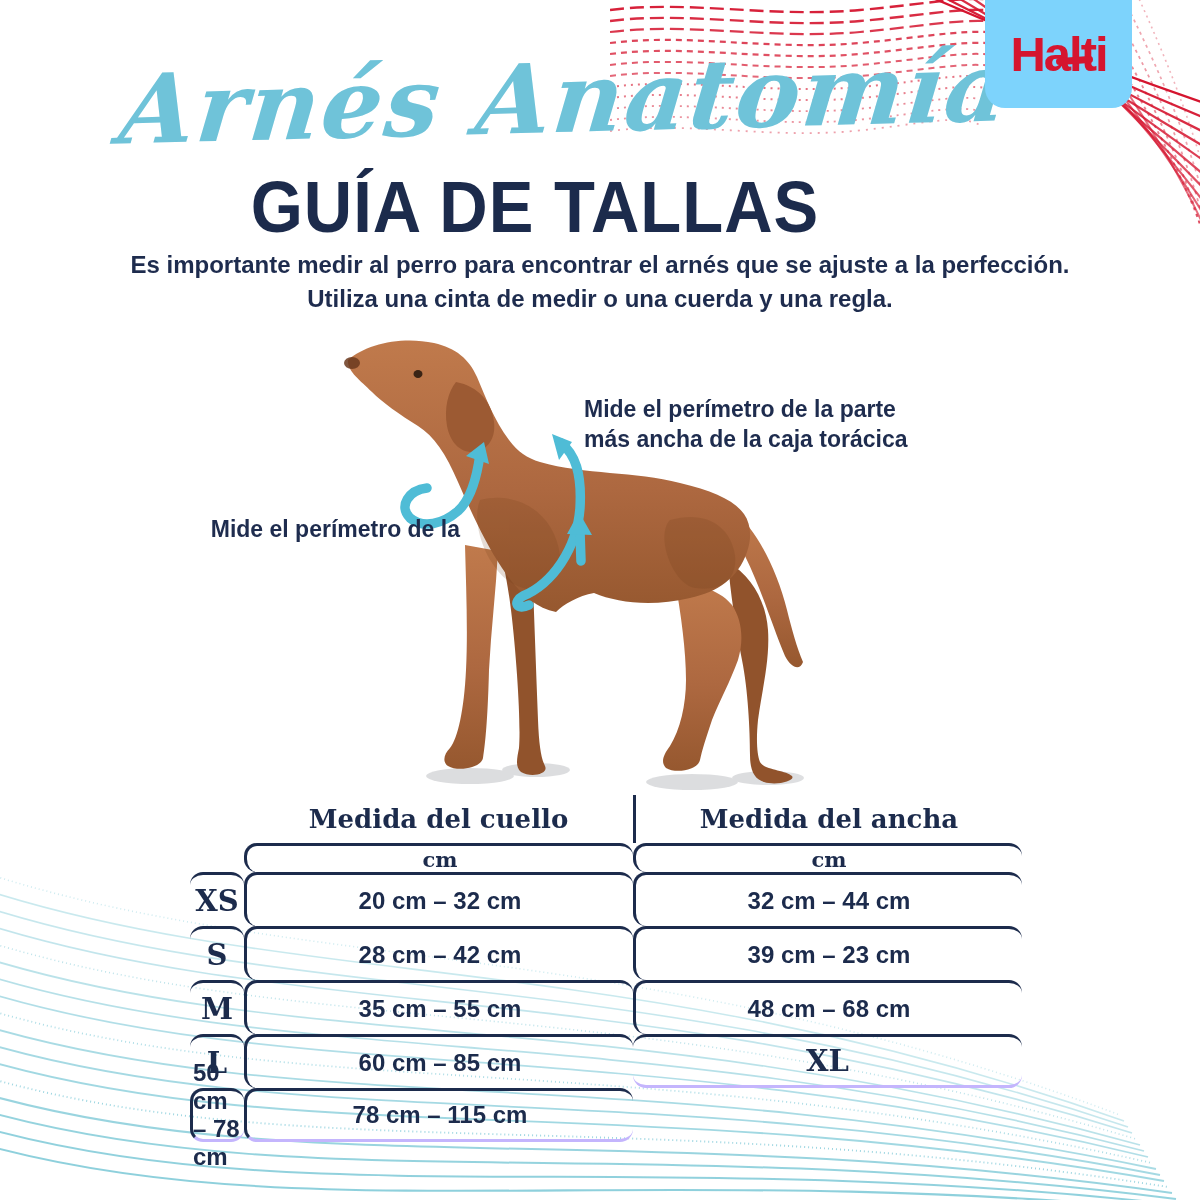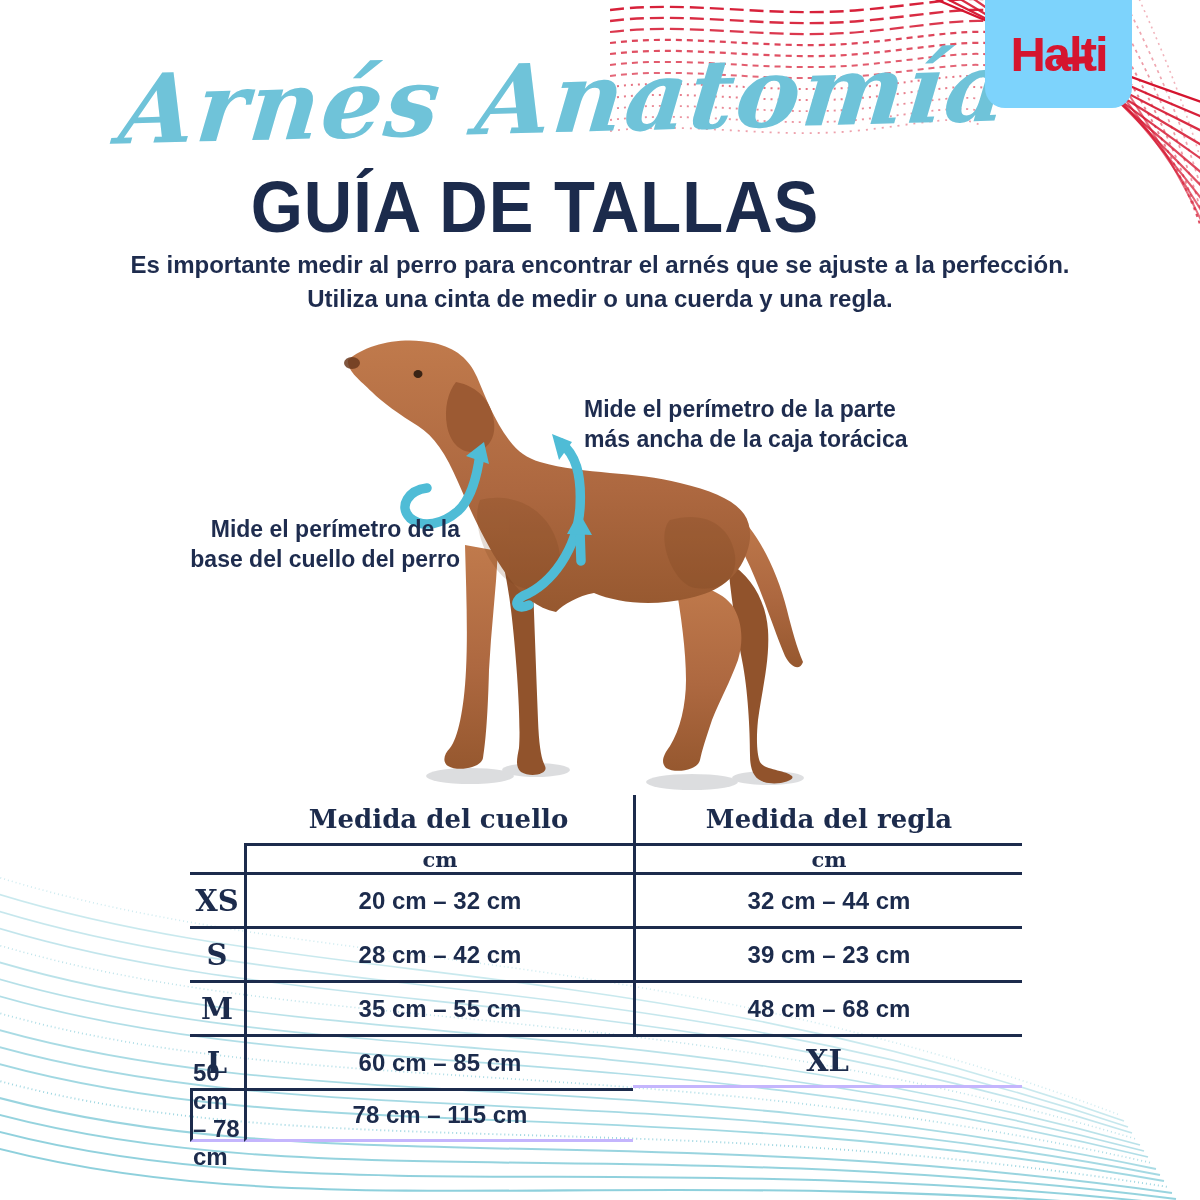--- a/index.html
+++ b/index.html
@@ -56,21 +56,21 @@
     grid-template-rows:48px 29px 54px 54px 54px 54px 54px;
   }
   #size-table .cell{
     display:flex;align-items:center;justify-content:center;
     box-sizing:border-box;color:#1c2b4c;
   }
   .c-head{font-family:"DejaVu Serif",serif;font-weight:700;font-size:26px;}
   .c-unit{font-family:"DejaVu Serif",serif;font-weight:700;font-size:21px;}
   .c-size{font-family:"DejaVu Serif",serif;font-weight:700;font-size:29px;}
   .c-val{font-weight:700;font-size:24px;color:#1e2c4e;}
-  .bt{border-top:3px solid #1c2b4c;}
+  .bt{border-top:3px solid #1c2b4c;border-radius:13px;}
   .bb{border-bottom:3px solid #c4b5fd;}
   .bl{border-left:3px solid #1c2b4c;}
 </style>
 </head>
 <body>
 
 <div id="canvas">
 
   <svg id="red-waves" class="deco" width="590" height="320" viewBox="0 0 590 320">
     <g fill="none" stroke="#d5152f">
@@ -203,28 +203,27 @@
       <path d="M 249 182 L 237 204 L 262 205 Z"></path>
     </g>
   </svg>
 
   <div id="note-chest" class="note">
     <div>Mide el perímetro de la parte</div>
     <div>más ancha de la caja torácica</div>
   </div>
   <div id="note-neck" class="note">
     <div>Mide el perímetro de la</div>
-    <div>base del cuello del perro</div>
   </div>
 
   <div id="size-table">
 
     <div class="cell"></div>
     <div class="cell c-head">Medida del cuello</div>
-    <div class="cell c-head bl">Medida del regla</div>
+    <div class="cell c-head bl">Medida del ancha</div>
 
     <div class="cell"></div>
     <div class="cell c-unit bt bl">cm</div>
     <div class="cell c-unit bt bl">cm</div>
 
     <div class="cell c-size bt">XS</div>
     <div class="cell c-val bt bl">20 cm – 32 cm</div>
     <div class="cell c-val bt bl">32 cm – 44 cm</div>
 
     <div class="cell c-size bt">S</div>

